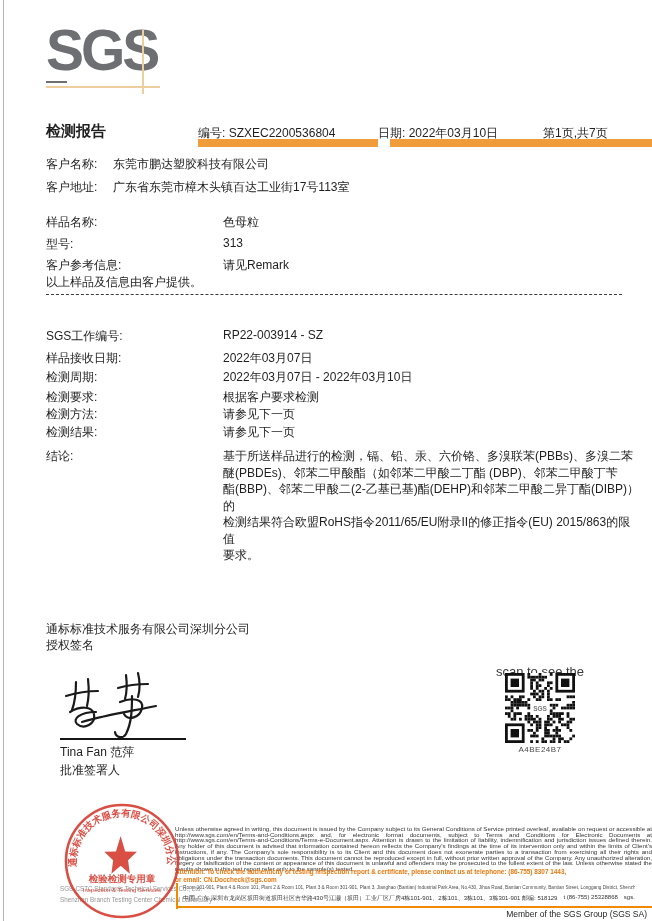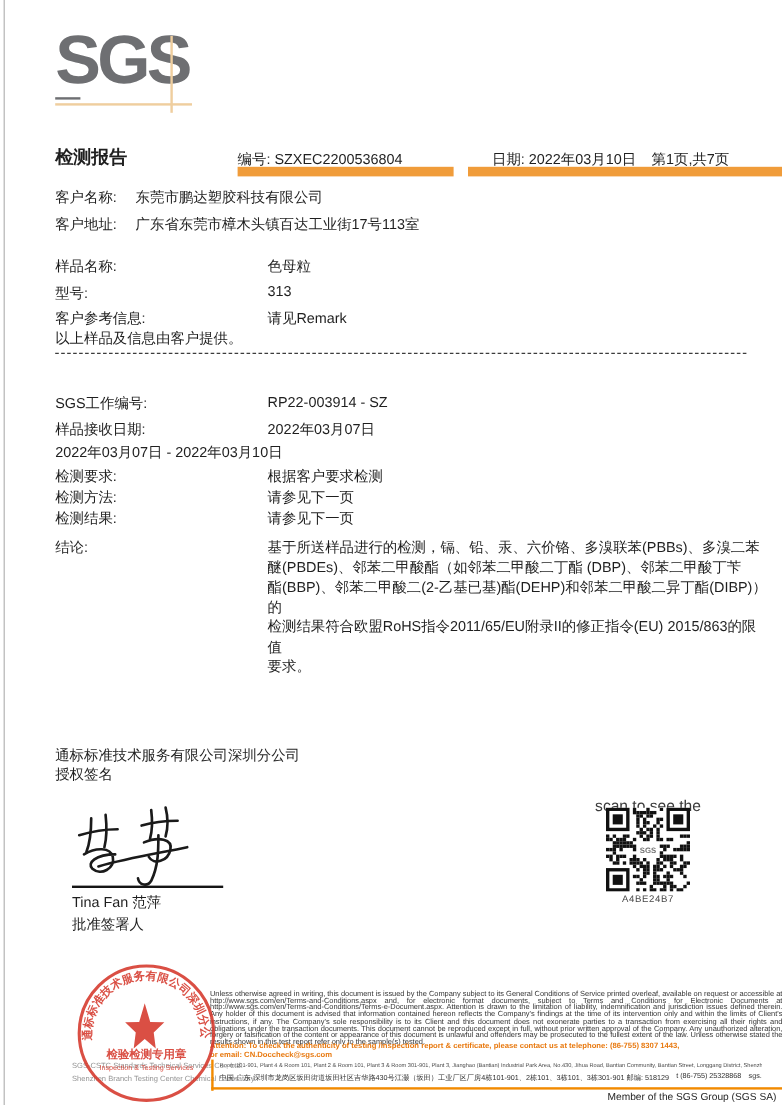--- a/index.html
+++ b/index.html
@@ -8,21 +8,21 @@
   .edge-line{position:absolute;left:3px;top:0;width:1px;height:921px;background:#b4b4b4;}
   
   .logo-text{position:absolute;left:46px;top:22px;font-size:57px;font-weight:bold;
              color:#6e6f72;letter-spacing:-3px;line-height:1;}
   .logo-underline{position:absolute;left:46px;top:81px;width:21px;height:2px;background:#6e6f72;}
   .tan-h{position:absolute;left:46px;top:86px;width:114px;height:2px;background:#efce9e;}
   .tan-v{position:absolute;left:142px;top:30px;width:2px;height:64px;background:#efce9e;}
   
   .doc-title{position:absolute;left:46px;top:122px;font-size:15px;font-weight:bold;}
   .hdr-no{position:absolute;left:198px;top:125px;font-size:12px;}
-  .hdr-date{position:absolute;left:410px;top:125px;font-size:12px;}
+  .hdr-date{position:absolute;left:378px;top:125px;font-size:12px;}
   .hdr-page{position:absolute;left:543px;top:125px;font-size:12px;}
   .hl-bar{position:absolute;top:139px;height:8px;background:#f09c3a;}
   .hl-no{left:198px;width:180px;}
   .hl-date{left:390px;width:262px;}
   
   .row{position:absolute;left:46px;display:flex;font-size:12px;white-space:nowrap;}
   .row .lbl{flex:none;}
   .w67 .lbl{width:67px;}
   .w177 .lbl{width:177px;}
   .note{position:absolute;left:46px;font-size:12px;}
@@ -103,20 +103,21 @@
 
   <div class="row w177" style="top:328px">
     <span class="lbl">SGS工作编号:</span>
     <span>RP22-003914 - SZ</span>
   </div>
   <div class="row w177" style="top:350px">
     <span class="lbl">样品接收日期:</span>
     <span>2022年03月07日</span>
   </div>
   <div class="row w177" style="top:369px">
+    <span class="lbl">检测周期:</span>
     <span>2022年03月07日 - 2022年03月10日</span>
   </div>
   <div class="row w177" style="top:389px">
     <span class="lbl">检测要求:</span>
     <span>根据客户要求检测</span>
   </div>
   <div class="row w177" style="top:406px">
     <span class="lbl">检测方法:</span>
     <span>请参见下一页</span>
   </div>

